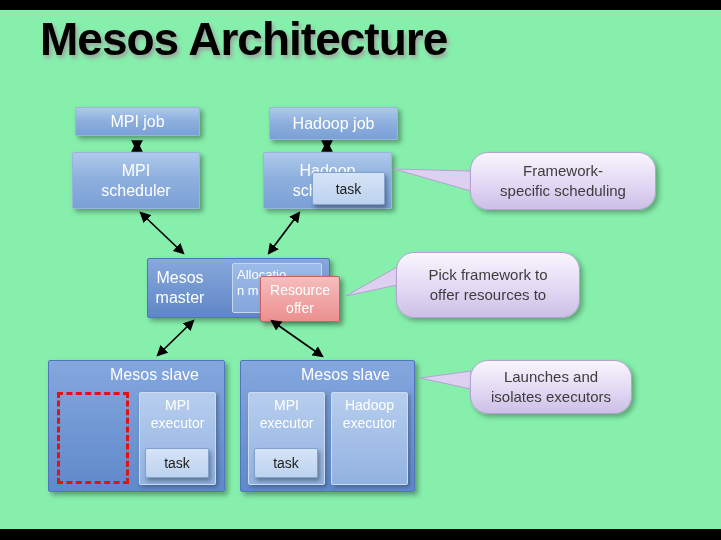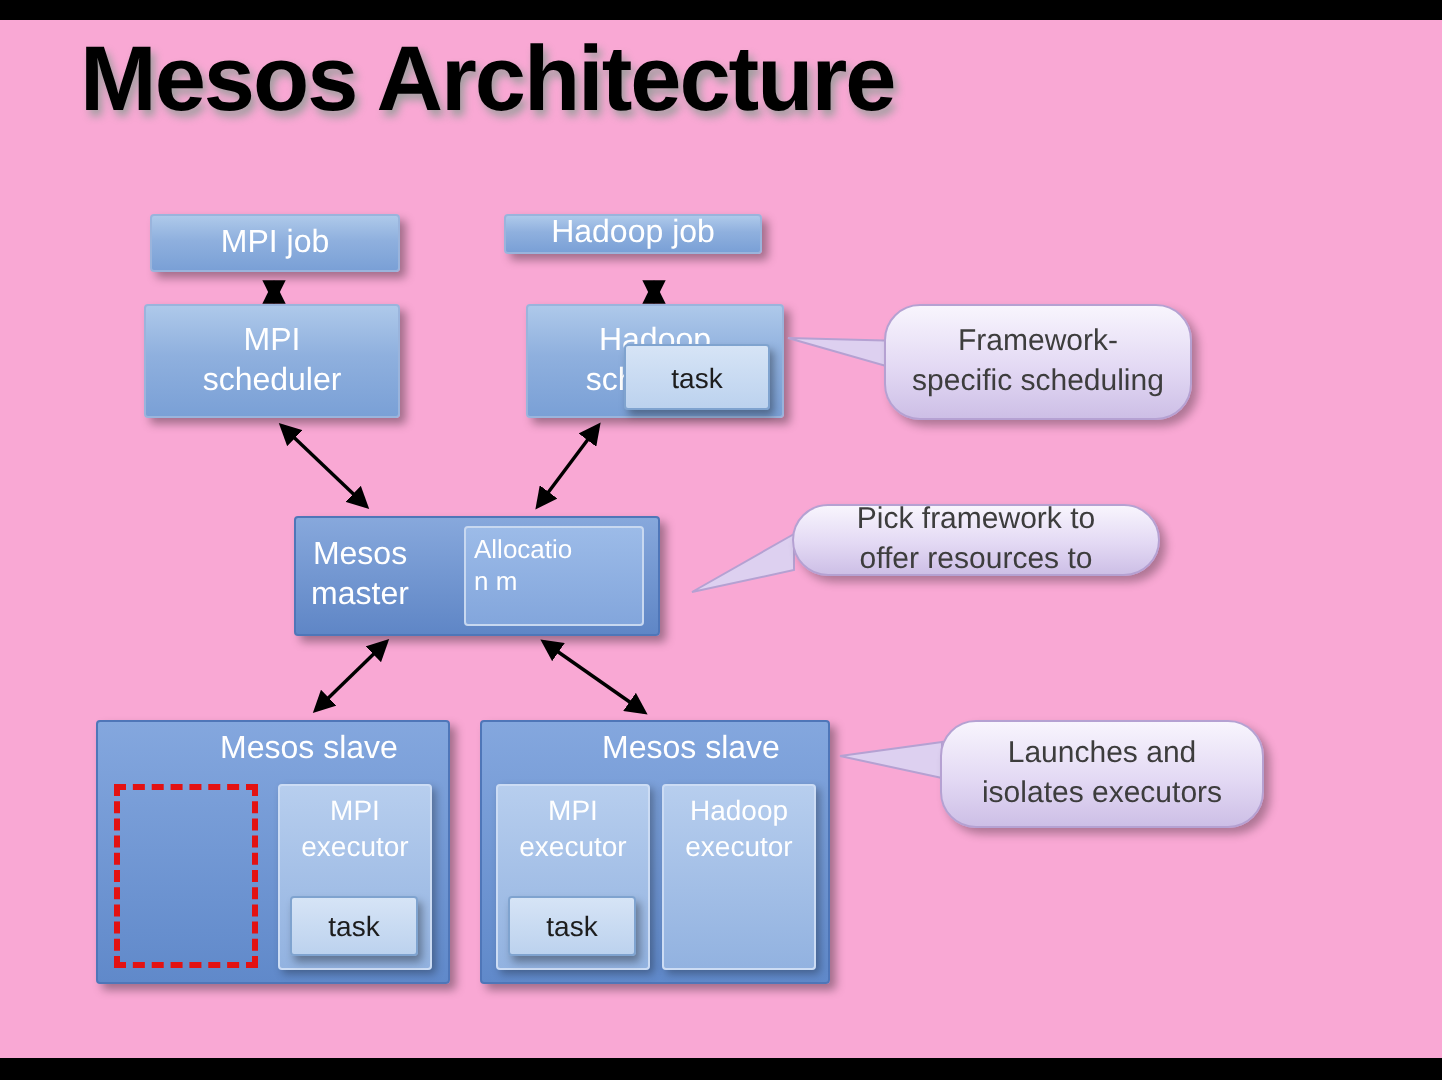--- a/index.html
+++ b/index.html
@@ -1,19 +1,19 @@
 <!DOCTYPE html>
 <html><head>
 <meta charset="utf-8">
 <style>
   html,body{margin:0;padding:0;}
   .stage{
     position:relative;
     width:721px;height:540px;
-    background:#f9a8d4;
+    background:#86efac;
     overflow:hidden;
     font-family:"Liberation Sans", sans-serif;
     text-decoration:underline;
   }
   .bar{position:absolute;left:0;width:721px;background:#000;}
   .bar.top{top:0;height:10px;}
   .bar.bottom{top:529px;height:11px;}
   .title{
     position:absolute;left:40px;top:12px;margin:0;
     font-size:46px;font-weight:bold;letter-spacing:-1px;color:#000;
@@ -94,34 +94,36 @@
 <body>
 
 <div class="stage">
 
   <div class="bar top"></div>
   <div class="bar bottom"></div>
 
   <h1 class="title">Mesos Architecture</h1>
 
   <div class="box blue" style="left:75px;top:107px;width:125px;height:29px">MPI job</div>
-  <div class="box blue" style="left:252px;top:107px;width:129px;height:20px">Hadoop job</div>
+  <div class="box blue" style="left:269px;top:107px;width:129px;height:33px">Hadoop job</div>
 
   <div class="box blue" style="left:72px;top:152px;width:128px;height:57px">MPI
 scheduler</div>
   <div class="box blue" style="left:263px;top:152px;width:129px;height:57px">Hadoop
 scheduler</div>
   <div class="box task" style="left:312px;top:172px;width:73px;height:33px">task</div>
 
   <div class="box master" style="left:147px;top:258px;width:183px;height:60px">
     <span class="masterlabel">Mesos
 master</span>
   </div>
   <div class="box alloc" style="left:232px;top:263px;width:90px;height:50px">Allocatio
 n m</div>
+  <div class="box offer" style="left:260px;top:276px;width:80px;height:46px">Resource
+offer</div>
 
   <div class="box slave" style="left:48px;top:360px;width:177px;height:132px">Mesos slave</div>
   <div class="dashed" style="left:57px;top:392px;width:72px;height:92px"></div>
   <div class="box exec" style="left:139px;top:392px;width:77px;height:93px">MPI
 executor</div>
   <div class="box task" style="left:145px;top:448px;width:64px;height:30px">task</div>
 
   <div class="box slave" style="left:240px;top:360px;width:175px;height:132px">Mesos slave</div>
   <div class="box exec" style="left:248px;top:392px;width:77px;height:93px">MPI
 executor</div>
@@ -140,20 +142,20 @@
     <polygon points="471,371 420,378 471,389" fill="#ddd0f0" stroke="#b5a1d2" stroke-width="1"></polygon>
 
     <line x1="137" y1="142.5" x2="137" y2="149.5" stroke="#000" stroke-width="1.8" marker-start="url(#ah)" marker-end="url(#ah)"></line>
     <line x1="327" y1="142.5" x2="327" y2="149.5" stroke="#000" stroke-width="1.8" marker-start="url(#ah)" marker-end="url(#ah)"></line>
     <line x1="141" y1="213" x2="183" y2="253" stroke="#000" stroke-width="1.7" marker-start="url(#ah)" marker-end="url(#ah)"></line>
     <line x1="299" y1="213" x2="269" y2="253" stroke="#000" stroke-width="1.7" marker-start="url(#ah)" marker-end="url(#ah)"></line>
     <line x1="193" y1="321" x2="158" y2="355" stroke="#000" stroke-width="1.7" marker-start="url(#ah)" marker-end="url(#ah)"></line>
     <line x1="272" y1="321" x2="322" y2="356" stroke="#000" stroke-width="1.7" marker-start="url(#ah)" marker-end="url(#ah)"></line>
   </svg>
 
-  <div class="callout" style="left:442px;top:152px;width:154px;height:58px">Framework-
+  <div class="callout" style="left:470px;top:152px;width:186px;height:58px">Framework-
 specific scheduling</div>
-  <div class="callout" style="left:396px;top:252px;width:184px;height:36px">Pick framework to
+  <div class="callout" style="left:396px;top:252px;width:184px;height:66px">Pick framework to
 offer resources to</div>
   <div class="callout" style="left:470px;top:360px;width:162px;height:54px">Launches and
 isolates executors</div>
 
 </div>
 
 </body></html>

